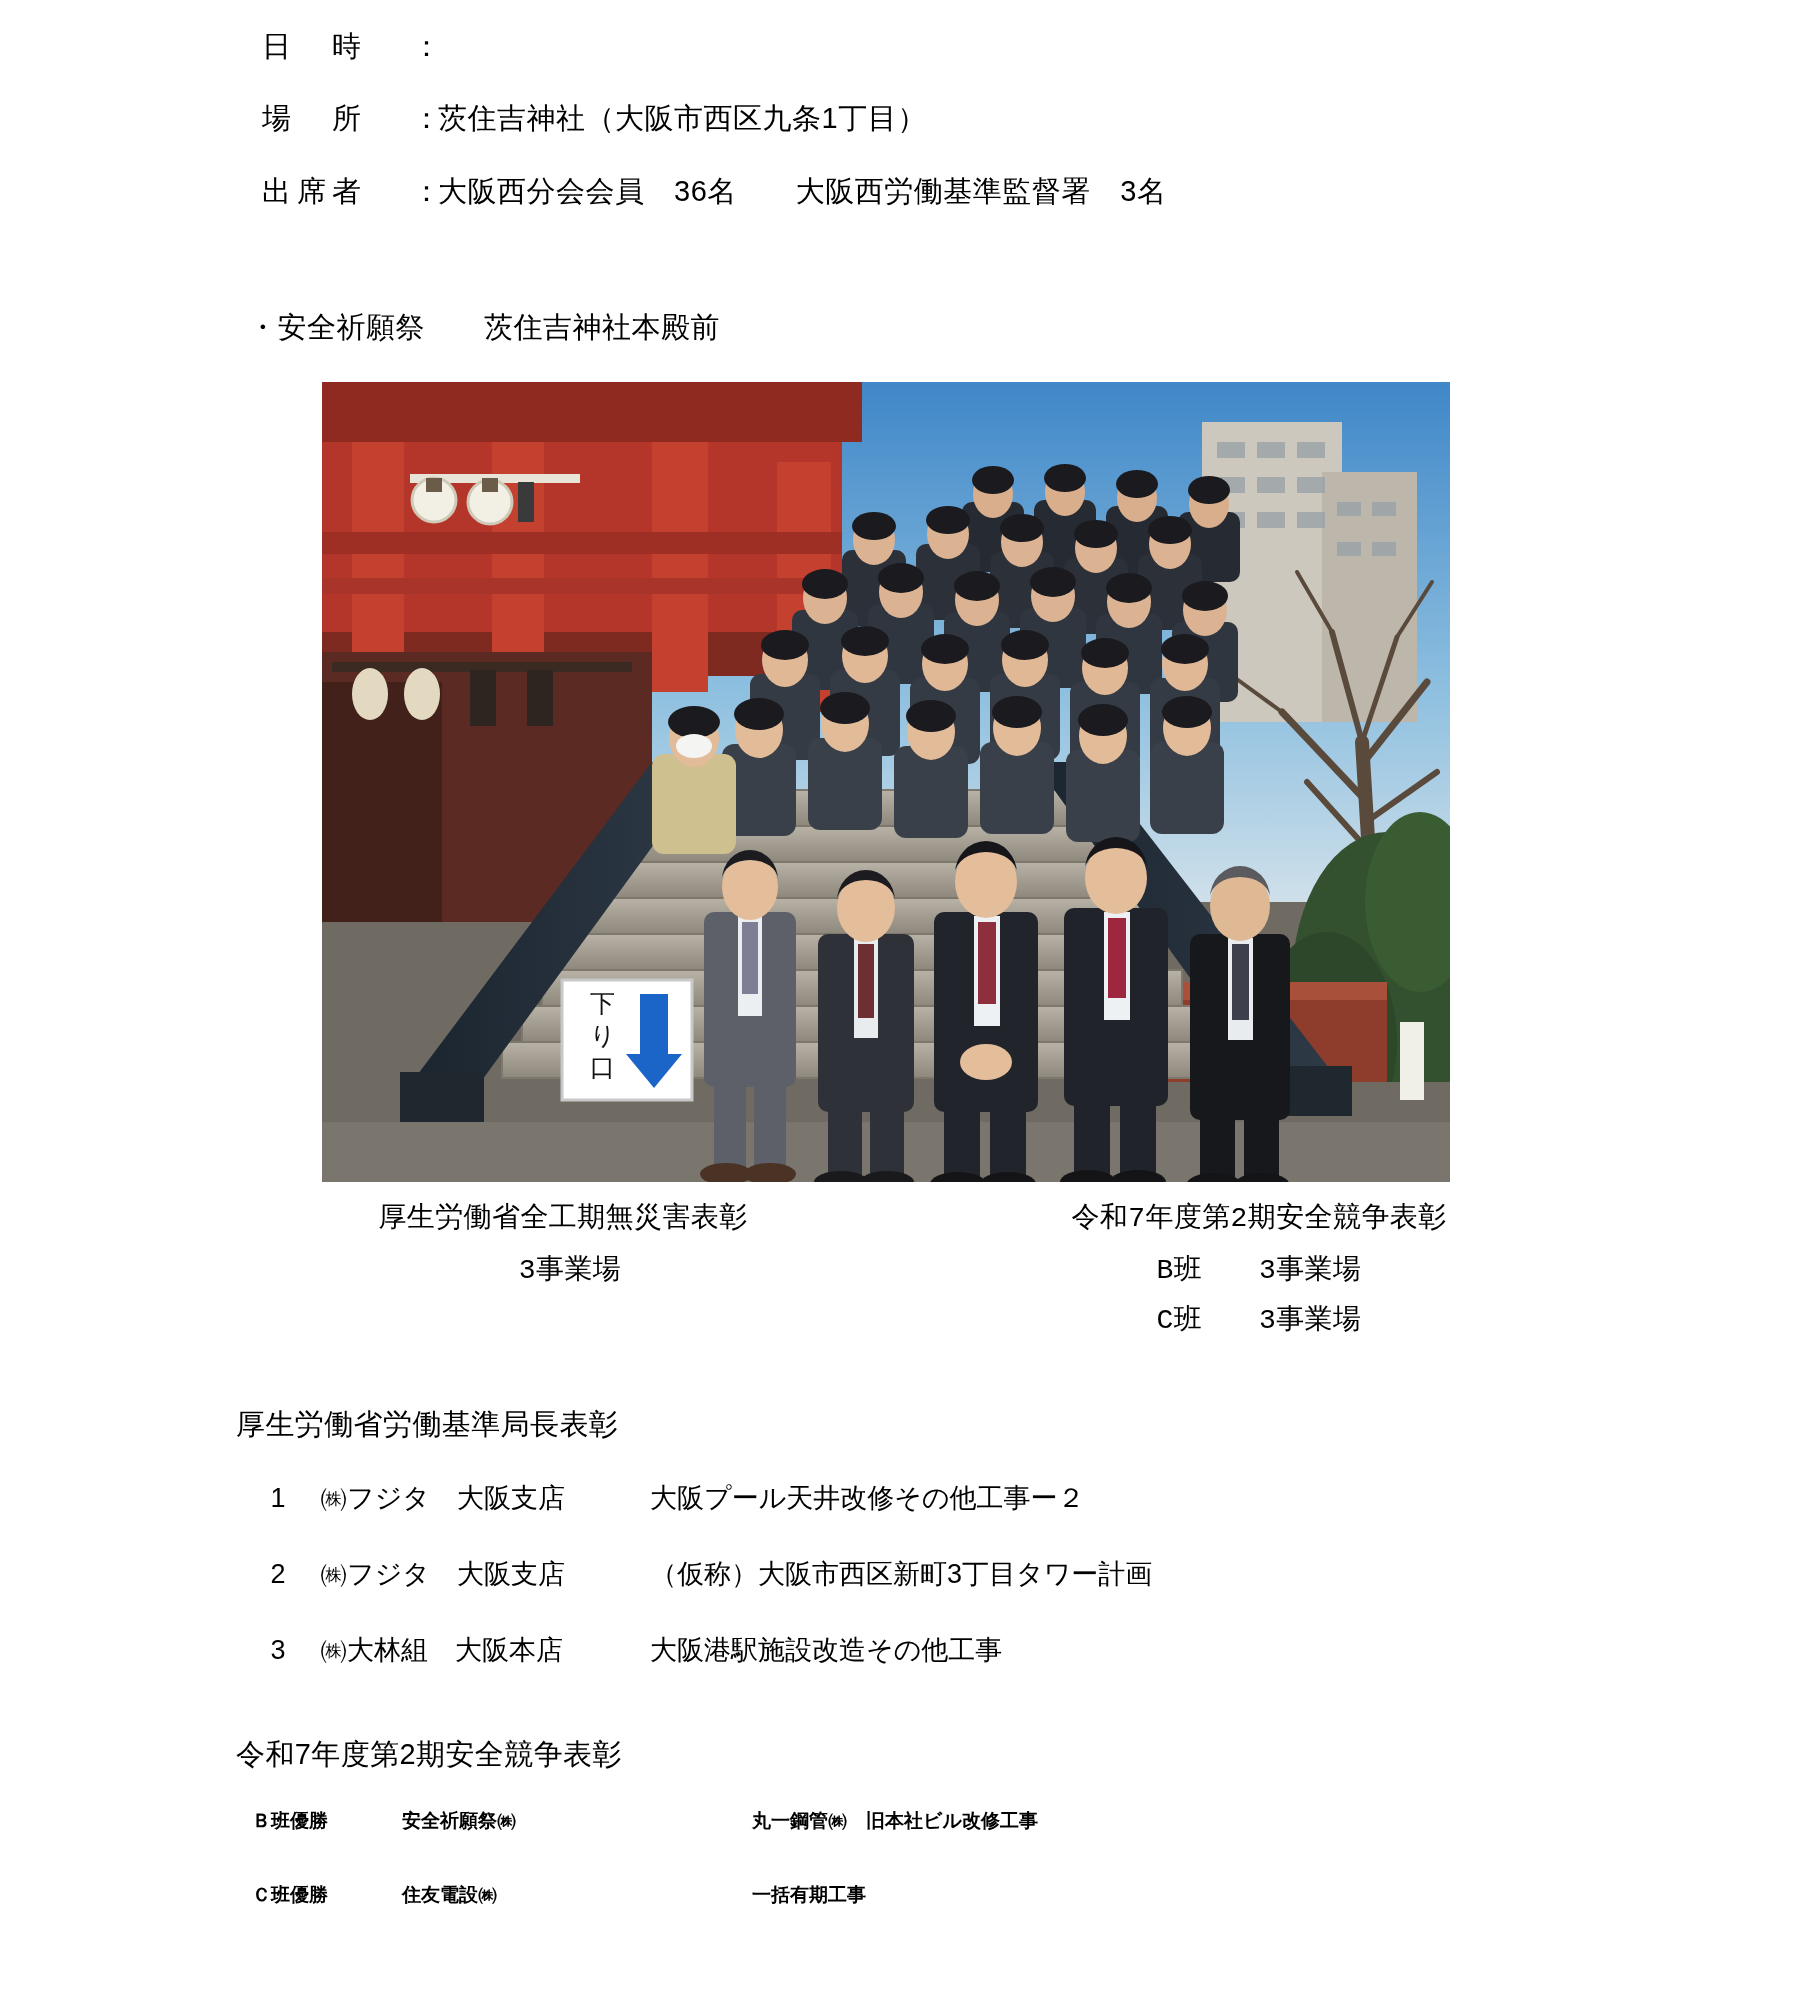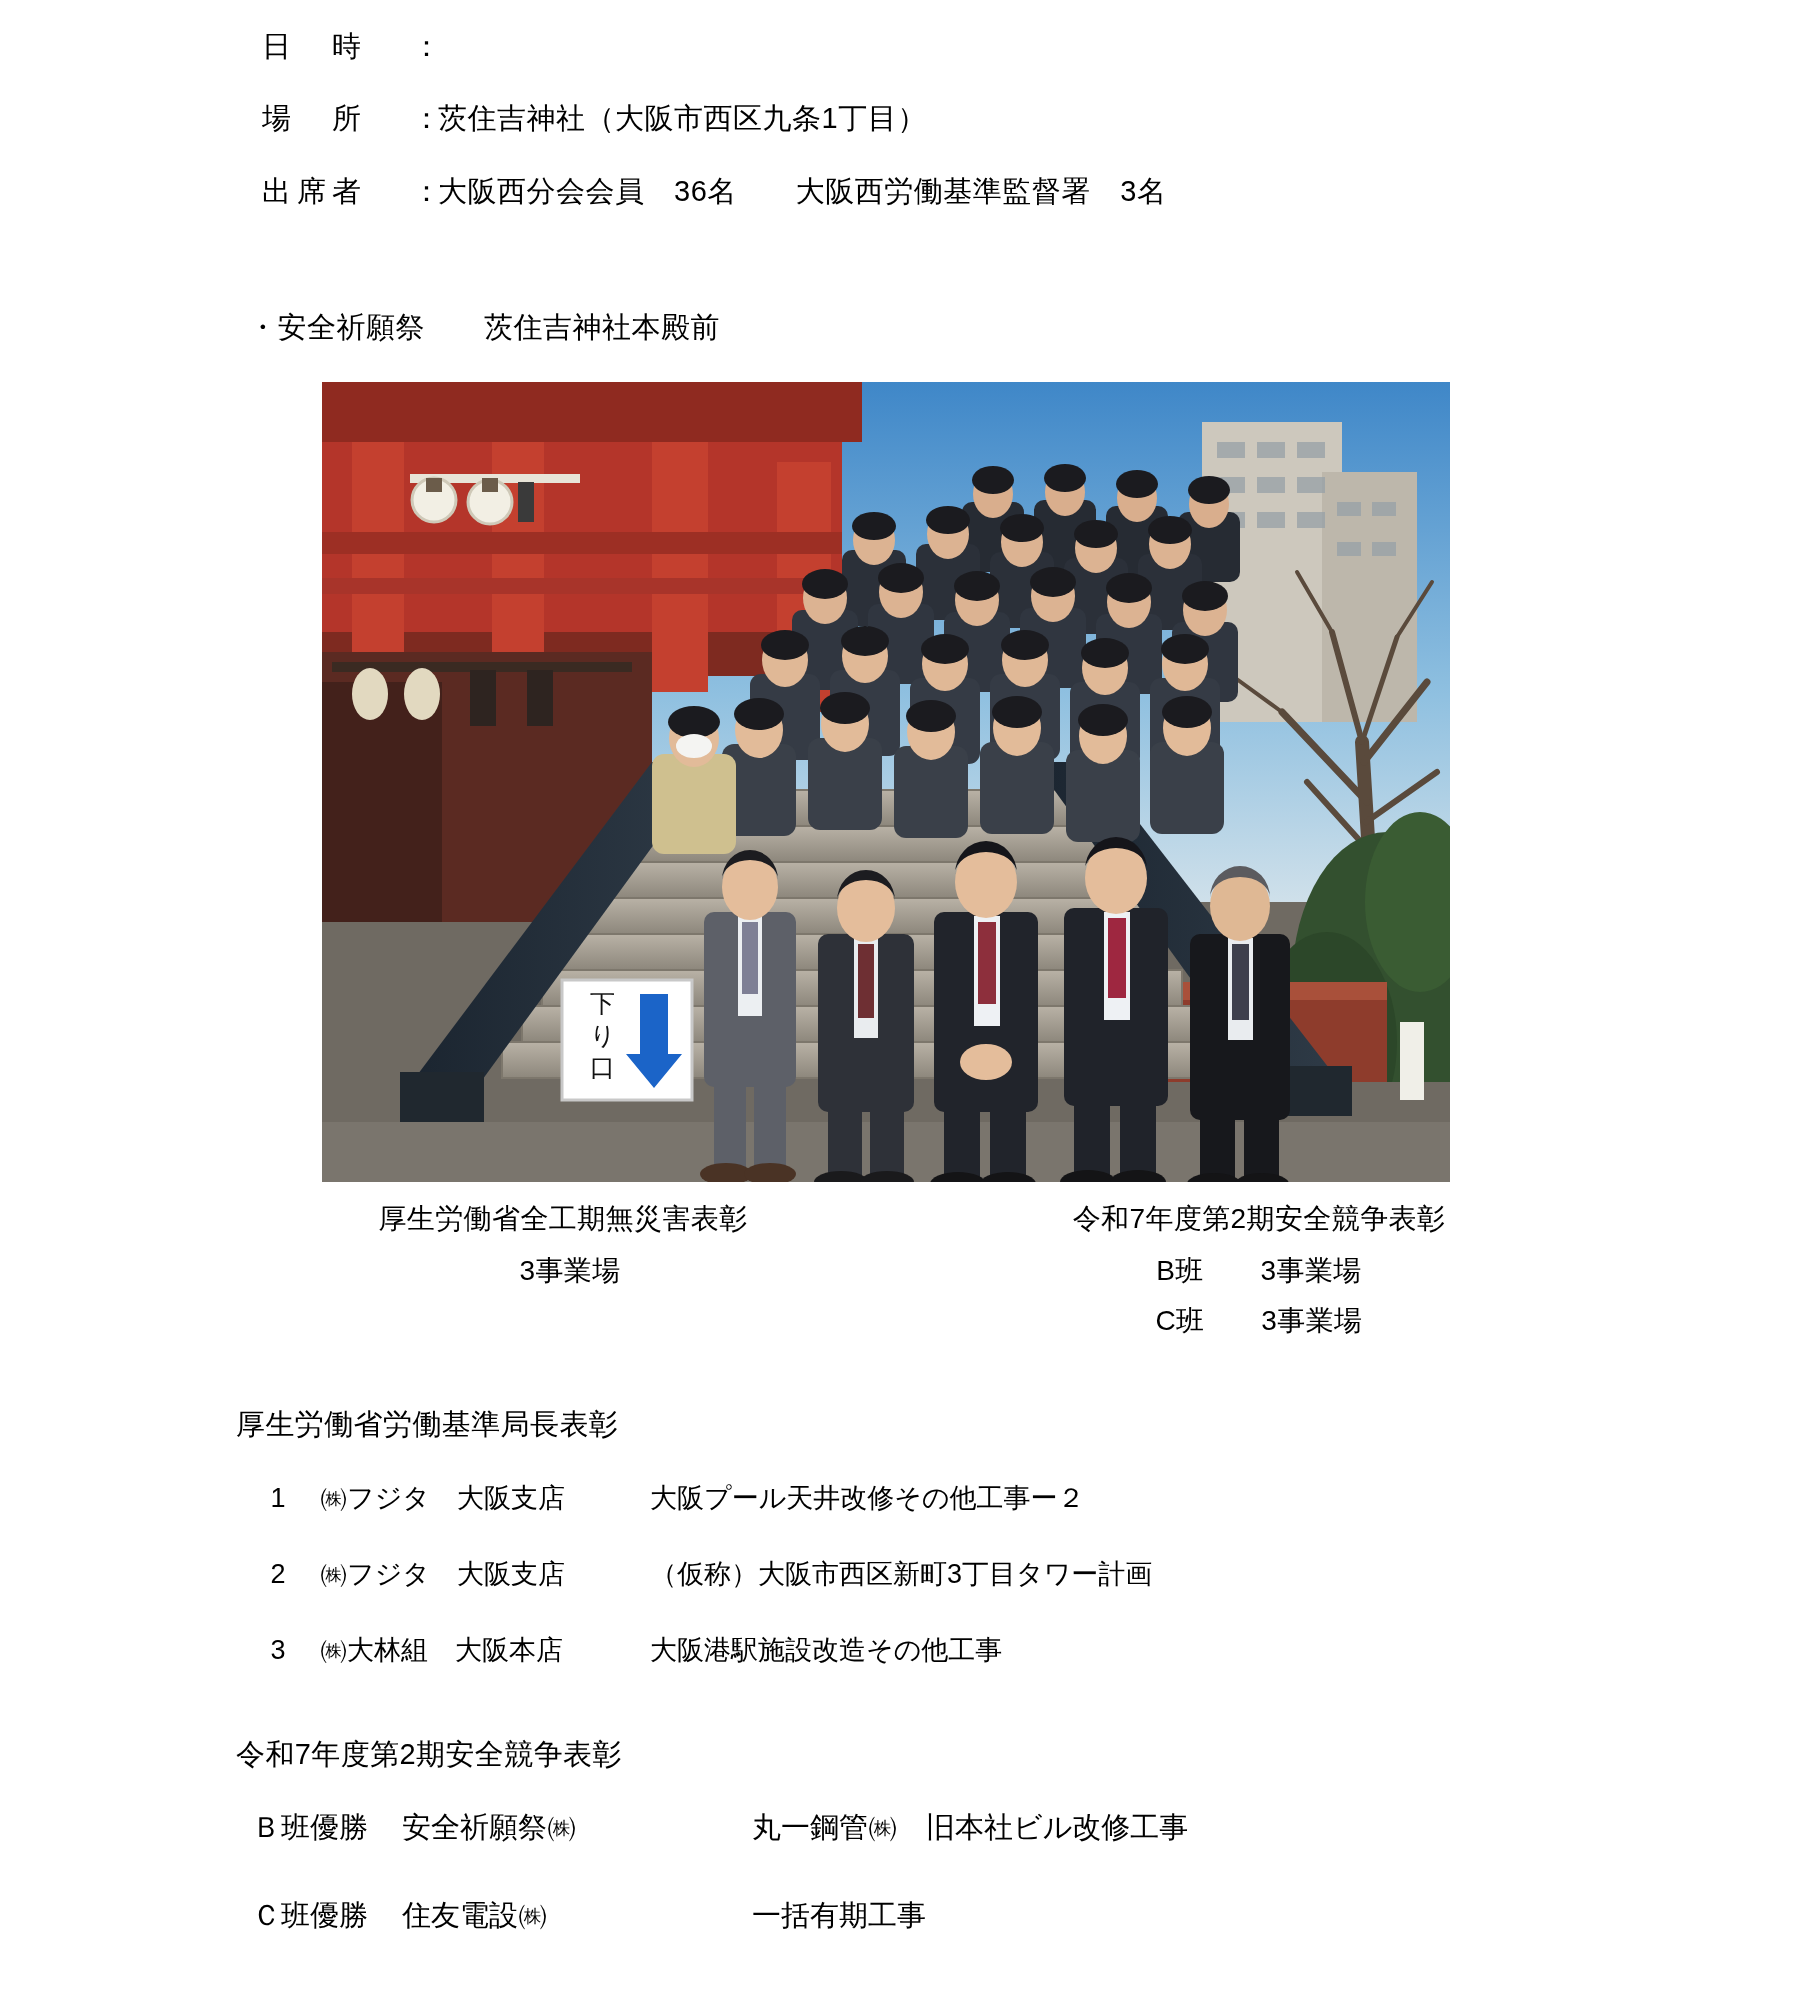--- a/index.html
+++ b/index.html
@@ -76,20 +76,21 @@
     display: block;
   }
 
   
   .awards-columns {
     position: absolute;
     left: 230px;
     top: 1205px;
     width: 1360px;
     display: flex;
+    font-family: Liberation Mono, monospace;
   }
   .award-col {
     flex: 0 0 50%;
     text-align: center;
     font-size: 28px;
     line-height: 1.0;
   }
   .award-col .title {
     margin-bottom: 24px;
     letter-spacing: 0.4px;
@@ -139,21 +140,22 @@
   .award-table .c-project {
     flex: 1 1 auto;
   }
 
   
   .winners {
     position: absolute;
     left: 252px;
     top: 1808px;
     width: 1400px;
-    font-size: 29px;
+    font-size: 19px;
+    font-weight: bold;
   }
   .winners .row {
     display: flex;
     align-items: baseline;
     margin-bottom: 48px;
     white-space: nowrap;
   }
   .winners .c-rank {
     width: 150px;
     flex: 0 0 150px;

